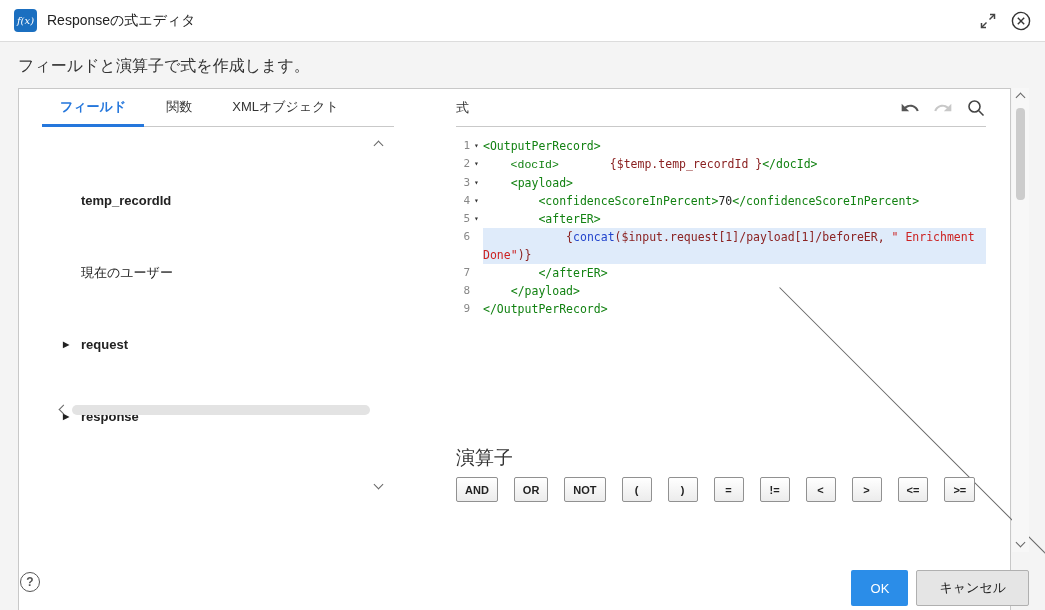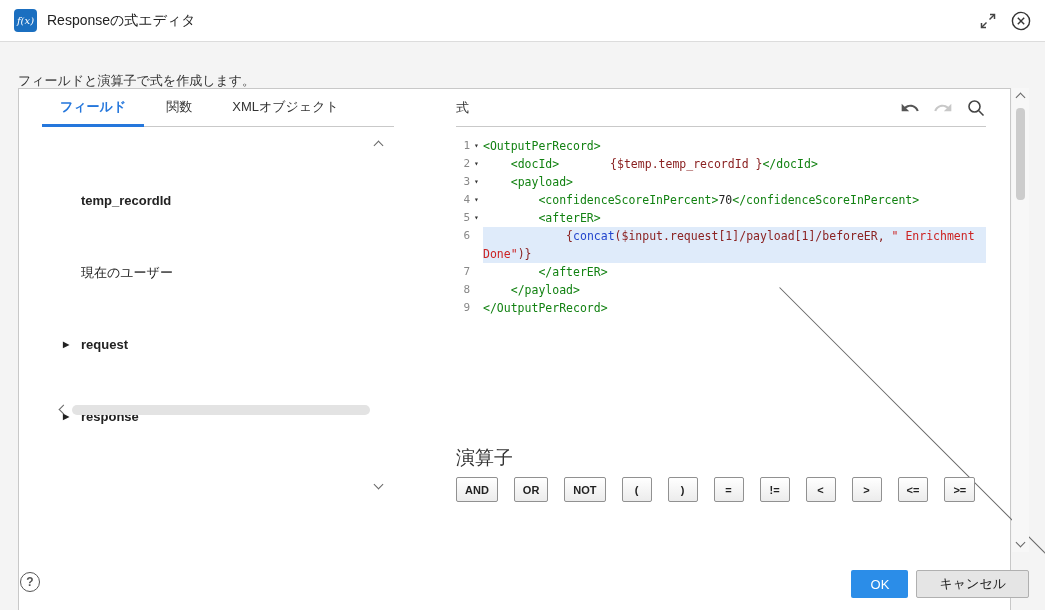--- a/index.html
+++ b/index.html
@@ -17,21 +17,21 @@
   .hdr { position:absolute; left:0; top:0; width:1045px; height:42px; background:#fff;
          border-bottom:1px solid #dcdcdc; display:flex; align-items:center; padding:0 14px; }
   .fx-badge { width:23px; height:23px; background:#1b6fc0; border-radius:4px; color:#fff;
               font-family:"DejaVu Serif", serif; font-style:italic; font-size:10px;
               display:flex; align-items:center; justify-content:center; flex:0 0 auto; }
   .title { margin-left:10px; font-size:14px; color:#222; }
   .win-actions { margin-left:auto; display:flex; align-items:center; gap:14px; }
   .iconbtn { display:flex; align-items:center; justify-content:center; cursor:default; }
 
   
-  .subtitle { position:absolute; left:18px; top:72px; font-size:13px; color:#333; }
+  .subtitle { position:absolute; left:18px; top:56px; font-size:16px; color:#333; }
 
   
   .panel { position:absolute; left:18px; top:88px; width:993px; height:584px;
            background:#fff; border:1px solid #c8c8c8; }
 
   
   .tabs { position:absolute; left:23px; top:0; width:352px; height:38px;
           border-bottom:1px solid #c9c9c9; display:flex; gap:4px; }
   .tab { padding:0 18px; line-height:36px; font-size:13px; color:#333; position:relative; }
   .tab.active { color:var(--accent); font-weight:bold; }
@@ -87,21 +87,21 @@
   .dlg-scroll .up { position:absolute; top:6px; left:5px; }
   .dlg-scroll .down { position:absolute; bottom:6px; left:5px; }
   .vthumb { position:absolute; left:4px; top:20px; width:9px; height:92px;
             background:#cccccc; border-radius:4px; }
 
   
   .help { position:absolute; left:20px; top:572px; width:20px; height:20px; border:1.4px solid #555;
           border-radius:50%; display:flex; align-items:center; justify-content:center;
           font-size:12px; font-weight:bold; color:#555; }
   .footer-btns { position:absolute; right:16px; top:570px; display:flex; gap:8px; }
-  .btn { height:28px; font-size:13px; border-radius:2px; display:flex; align-items:center;
+  .btn { height:36px; font-size:13px; border-radius:2px; display:flex; align-items:center;
          justify-content:center; }
   .btn.ok { width:57px; background:var(--ok); color:#fff; }
   .btn.cancel { min-width:110px; padding:0 22px; background:#e5e5e5; border:1px solid #b0b0b0; color:#222; }
 </style>
 </head>
 <body>
 
 <div class="dialog">
 
   <div class="hdr">
@@ -179,21 +179,21 @@
 
       <div class="code" id="code">
           <div class="code-line">
             <span class="lnum">1</span>
             <span class="fold">▾</span>
             <span class="code-text"><span style="color: rgb(18, 130, 18);">&lt;OutputPerRecord&gt;</span></span>
           </div>
           <div class="code-line">
             <span class="lnum">2</span>
             <span class="fold">▾</span>
-            <span class="code-text"><span style="color: rgb(18, 130, 18);">    &lt;docId&gt; </span><span style="color: rgb(139, 34, 34); margin-left: 44px;">{$temp.temp_recordId }</span><span style="color: rgb(18, 130, 18);">&lt;/docId&gt;</span></span>
+            <span class="code-text"><span style="color: rgb(18, 130, 18); font-family: Liberation Mono, monospace;">    &lt;docId&gt; </span><span style="color: rgb(139, 34, 34); margin-left: 44px;">{$temp.temp_recordId }</span><span style="color: rgb(18, 130, 18);">&lt;/docId&gt;</span></span>
           </div>
           <div class="code-line">
             <span class="lnum">3</span>
             <span class="fold">▾</span>
             <span class="code-text"><span style="color: rgb(18, 130, 18);">    &lt;payload&gt;</span></span>
           </div>
           <div class="code-line">
             <span class="lnum">4</span>
             <span class="fold">▾</span>
             <span class="code-text"><span style="color: rgb(18, 130, 18);">        &lt;confidenceScoreInPercent&gt;</span><span style="color: rgb(34, 34, 34);">70</span><span style="color: rgb(18, 130, 18);">&lt;/confidenceScoreInPercent&gt;</span></span>

